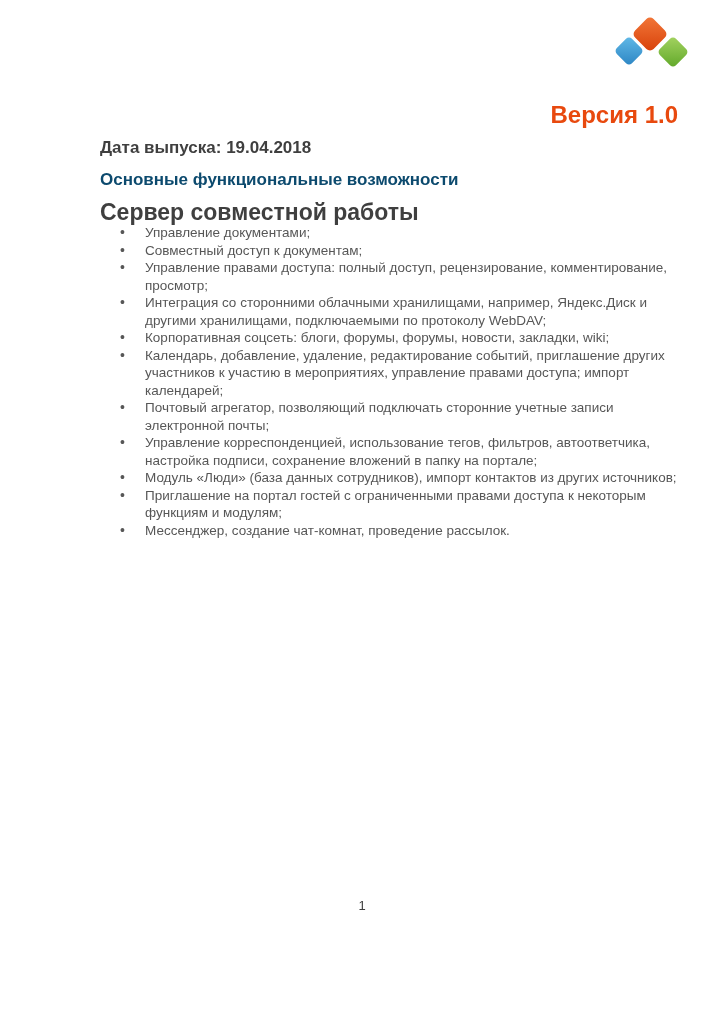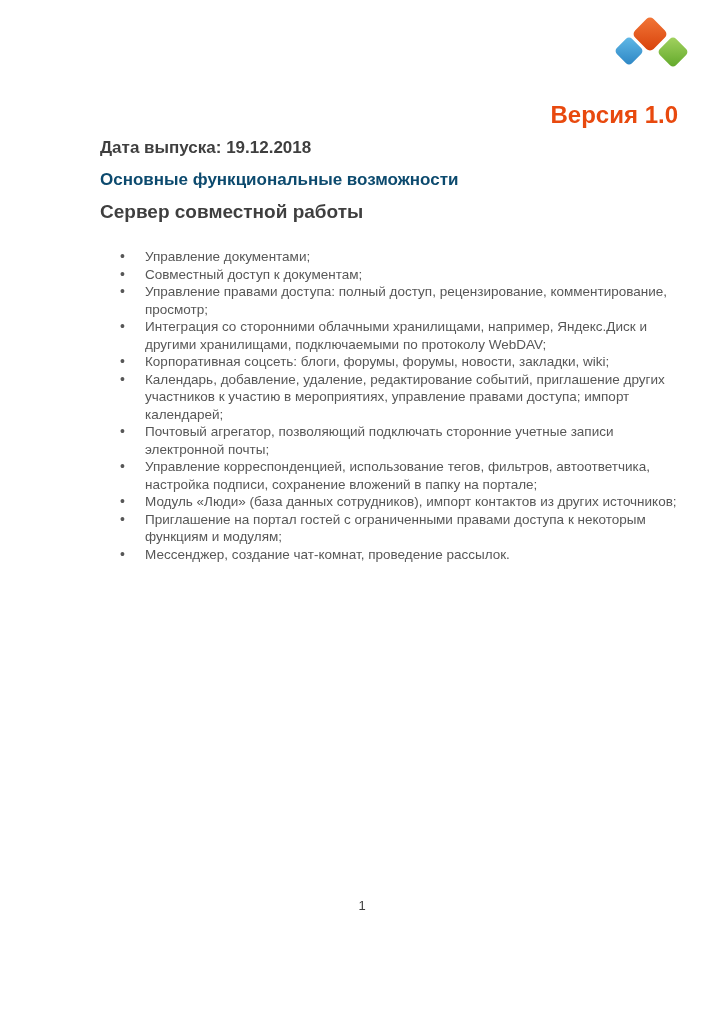--- a/index.html
+++ b/index.html
@@ -52,25 +52,25 @@
     margin-bottom: 12px;
   }
   .doc-heading {
     font-size: 17px;
     line-height: 20px;
     font-weight: bold;
     color: #0c4a6e;
     margin-bottom: 12px;
   }
   .doc-subheading {
-    font-size: 19px;
+    font-size: 23px;
     line-height: 20px;
     font-weight: bold;
     color: #3f3f3f;
-    margin-bottom: 26px;
+    margin-bottom: 2px;
   }
   .feature-list {
     list-style: none;
   }
   .feature-list li {
     position: relative;
     padding-left: 45px;
     font-size: 13.5px;
     line-height: 17.5px;
     color: #575757;
@@ -121,21 +121,21 @@
         <rect x="-12.2" y="-12.2" width="24.4" height="24.4" rx="5" fill="url(#gGreen)" stroke="#ffffff" stroke-width="1.6"></rect>
       </g>
       <g transform="translate(38,24) rotate(45)">
         <rect x="-14" y="-14" width="28" height="28" rx="6" fill="url(#gOrange)" stroke="#ffffff" stroke-width="1.8"></rect>
       </g>
     </svg>
   </div>
 
   <div class="content">
     <div class="doc-title">Версия 1.0</div>
-    <div class="doc-date">Дата выпуска: 19.12.2018</div>
+    <div class="doc-date">Дата выпуска: 19.04.2018</div>
     <div class="doc-heading">Основные функциональные возможности</div>
     <div class="doc-subheading">Сервер совместной работы</div>
 
     <ul class="feature-list">
 
         <li>Управление документами;</li>
 
         <li>Совместный доступ к документам;</li>
 
 

